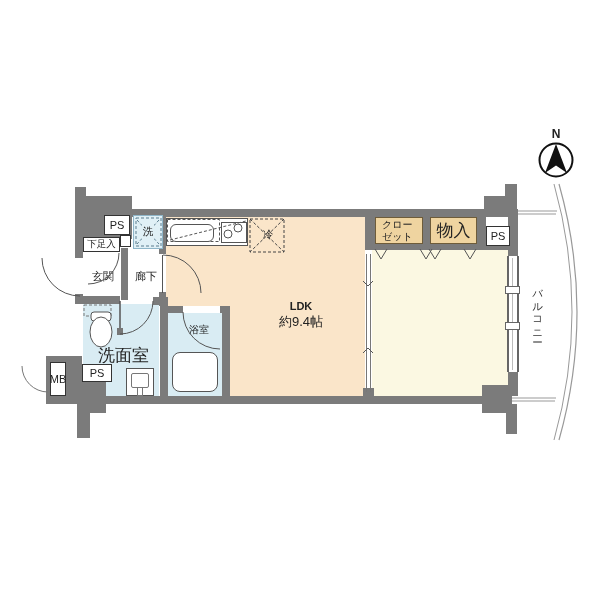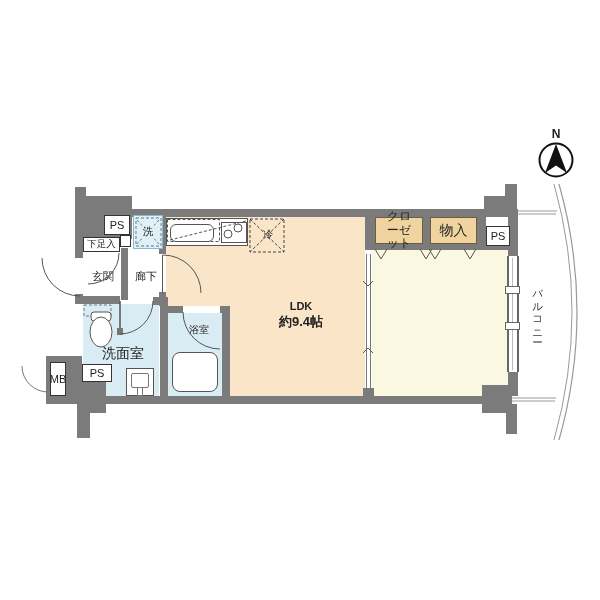--- a/index.html
+++ b/index.html
@@ -57,24 +57,24 @@
 
   <div class="vline" style="left:366px;top:254px;width:1px;height:138px;"></div>
   <div class="vline" style="left:370px;top:254px;width:1px;height:138px;"></div>
 
   <div style="position:absolute;left:507px;top:256px;width:12px;height:116px;background:#fff;border-left:2px solid #666;border-right:2px solid #666;box-sizing:border-box;"></div>
   <div class="vline" style="left:512px;top:258px;width:1px;height:112px;background:#bbb;"></div>
   <div style="position:absolute;left:505px;top:286px;width:15px;height:8px;background:#fff;border:1px solid #666;box-sizing:border-box;"></div>
   <div style="position:absolute;left:505px;top:322px;width:15px;height:8px;background:#fff;border:1px solid #666;box-sizing:border-box;"></div>
 
   <div class="floor" style="left:375px;top:217px;width:48px;height:27px;background:#efd4a0;border:1px solid #6e5c3a;box-sizing:border-box;display:flex;align-items:center;justify-content:center;">
-    <span style="display:block;width:34px;font-size:12px;line-height:1.15;text-align:center;word-break:break-all;white-space:normal;">クローゼット</span>
+    <span style="display:block;width:34px;font-size:10px;line-height:1.15;text-align:left;word-break:break-all;white-space:normal;">クローゼット</span>
   </div>
   <div class="floor" style="left:430px;top:217px;width:47px;height:27px;background:#efd4a0;border:1px solid #6e5c3a;box-sizing:border-box;display:flex;align-items:center;justify-content:center;">
-    <span style="font-size:14px;">物入</span>
+    <span style="font-size:17px;">物入</span>
   </div>
 
   <div style="position:absolute;left:133px;top:215px;width:30px;height:34px;background:#e0f0f6;border:1px solid #8fb6c9;box-sizing:border-box;display:flex;align-items:center;justify-content:center;">
     <span style="font-size:10.5px;background:#e0f0f6;padding:0 1px;position:relative;z-index:2;">洗</span>
   </div>
 
   <div class="fixture" style="left:166px;top:218px;width:82px;height:28px;"></div>
   <div class="fixture" style="left:170px;top:224px;width:44px;height:18px;border-radius:6px;"></div>
   <div class="fixture" style="left:221px;top:222px;width:26px;height:21px;"></div>
 
@@ -99,25 +99,25 @@
   </div>
   <div class="box" style="left:50px;top:362px;width:16px;height:34px;">
     <span>MB</span>
   </div>
   <div class="box" style="left:82px;top:364px;width:30px;height:18px;">
     <span>PS</span>
   </div>
 
   <div class="lbl" style="left:246px;top:300px;width:110px;">
     <div style="font-size:11px;font-weight:600;">LDK</div>
-    <div style="font-size:13px;font-weight:700;">約9.4帖</div>
+    <div style="font-size:13px;font-weight:400;">約9.4帖</div>
   </div>
   <div class="lbl" style="left:85px;top:270px;width:36px;font-size:11px;">玄関</div>
   <div class="lbl" style="left:128px;top:270px;width:36px;font-size:11px;">廊下</div>
-  <div class="lbl" style="left:98px;top:345px;width:50px;font-size:14px;">洗面室</div>
+  <div class="lbl" style="left:98px;top:345px;width:50px;font-size:17px;">洗面室</div>
   <div class="lbl" style="left:183px;top:324px;width:32px;font-size:10px;">浴室</div>
   <div style="position:absolute;left:531px;top:281px;writing-mode:vertical-rl;font-size:10.5px;letter-spacing:2px;color:#333;">バルコニー</div>
   <div class="lbl" style="left:548px;top:127px;width:16px;font-size:12px;font-weight:bold;">N</div>
 
   <svg class="overlay" width="600" height="600" viewBox="0 0 600 600">
 
     <path d="M 42 258 A 38 38 0 0 0 80 296" fill="none" stroke="#555" stroke-width="1"></path>
     <path d="M 119 253 A 31 31 0 0 1 88 284" fill="none" stroke="#555" stroke-width="1"></path>
     <line x1="162.5" y1="255" x2="162.5" y2="293" stroke="#555" stroke-width="1"></line>
     <path d="M 163 255 A 38 38 0 0 1 201 293" fill="none" stroke="#555" stroke-width="1"></path>

